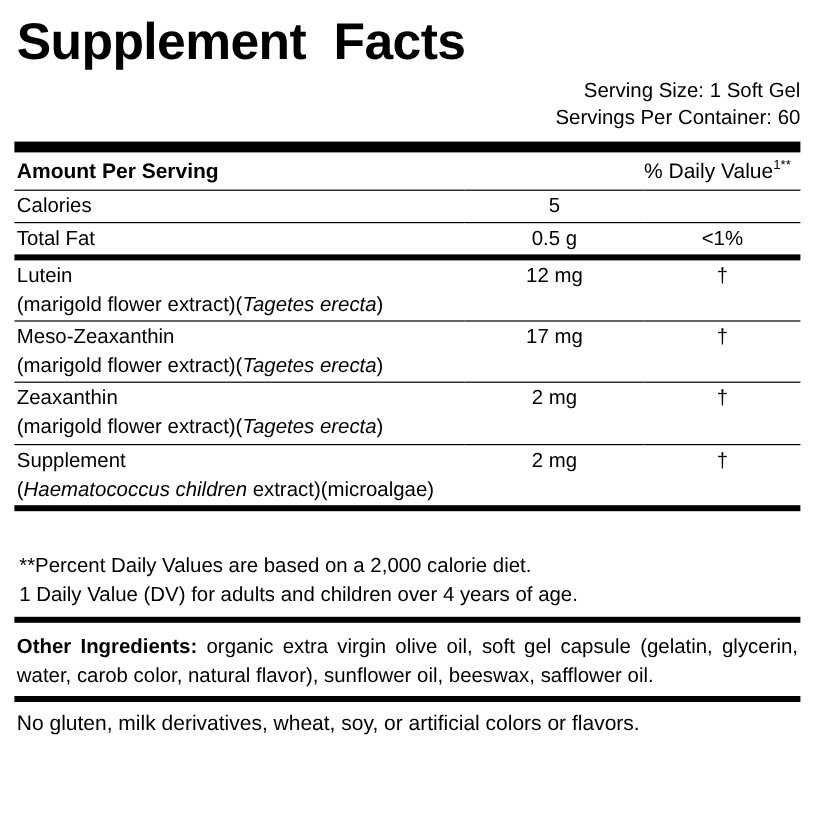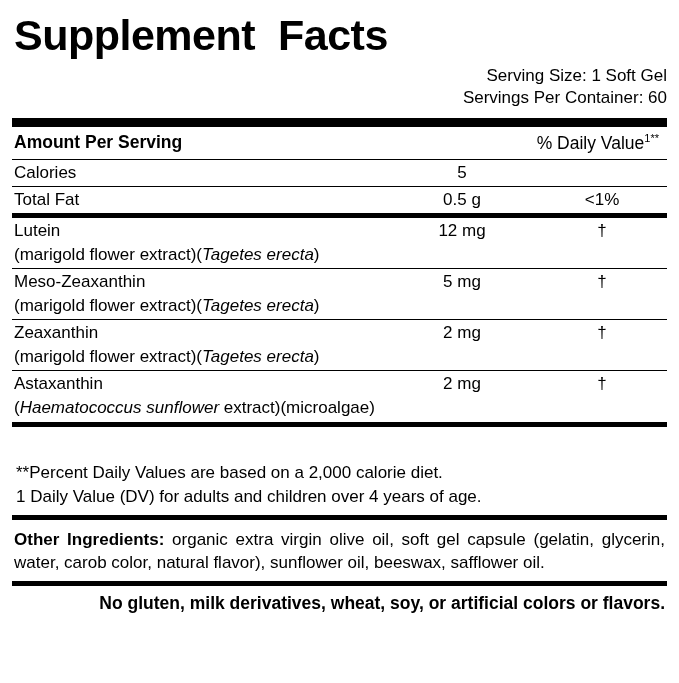--- a/index.html
+++ b/index.html
@@ -95,23 +95,22 @@
   .other-ing {
     padding: 8px 2px 6px 2px;
     font-size: 17px;
     line-height: 1.38;
     text-align: justify;
   }
   .other-ing b { font-weight: 700; }
   .allergen {
     padding: 6px 2px 4px 2px;
     font-size: 17.5px;
-    font-weight: 700;
+    font-weight: 400;
     line-height: 1.3;
-    text-align: right;
   }
 </style>
 </head>
 <body>
 
 <div class="panel">
 
   <div class="title">Supplement  Facts</div>
 
   <div class="serving-block">
@@ -151,43 +150,43 @@
         <td class="col-name">Lutein</td>
         <td class="col-amount">12 mg</td>
         <td class="col-dv">†</td>
       </tr>
       <tr class="row-nb">
         <td class="col-name sub-source" colspan="3"><span>(marigold flower extract)(</span><em>Tagetes erecta</em><span>)</span></td>
       </tr>
 
       <tr class="row-border">
         <td class="col-name">Meso-Zeaxanthin</td>
-        <td class="col-amount">5 mg</td>
+        <td class="col-amount">17 mg</td>
         <td class="col-dv">†</td>
       </tr>
       <tr class="row-nb">
         <td class="col-name sub-source" colspan="3"><span>(marigold flower extract)(</span><em>Tagetes erecta</em><span>)</span></td>
       </tr>
 
       <tr class="row-border">
         <td class="col-name">Zeaxanthin</td>
         <td class="col-amount">2 mg</td>
         <td class="col-dv">†</td>
       </tr>
       <tr class="row-nb">
         <td class="col-name sub-source" colspan="3"><span>(marigold flower extract)(</span><em>Tagetes erecta</em><span>)</span></td>
       </tr>
 
       <tr class="row-border">
-        <td class="col-name">Astaxanthin</td>
+        <td class="col-name">Supplement</td>
         <td class="col-amount">2 mg</td>
         <td class="col-dv">†</td>
       </tr>
       <tr class="row-nb">
-        <td class="col-name sub-source indent2" colspan="3"><span>(</span><em>Haematococcus sunflower</em><span> extract)(microalgae)</span></td>
+        <td class="col-name sub-source indent2" colspan="3"><span>(</span><em>Haematococcus children</em><span> extract)(microalgae)</span></td>
       </tr>
     </tbody>
   </table>
 
   <div class="rule-med"></div>
 
   <div class="footnotes">
     <div>**Percent Daily Values are based on a 2,000 calorie diet.</div>
     <div>1 Daily Value (DV) for adults and children over 4 years of age.</div>
   </div>

